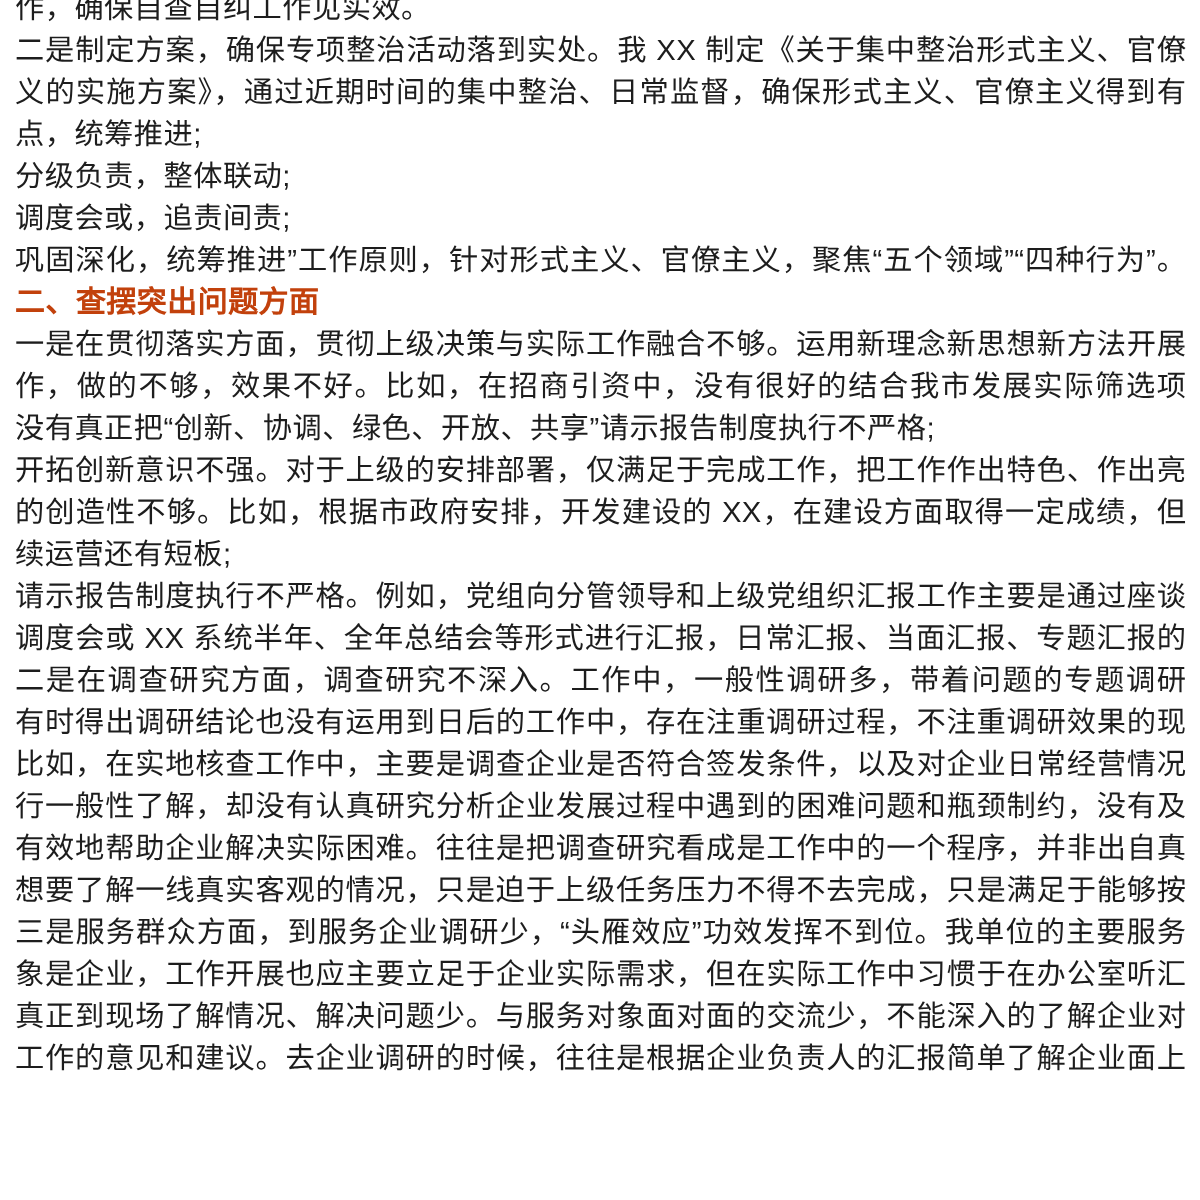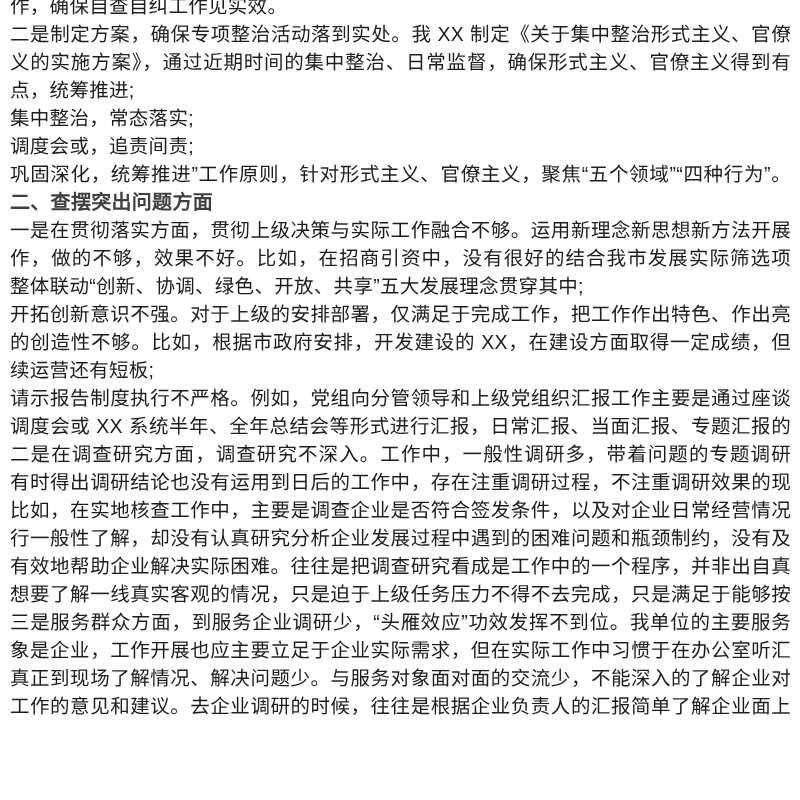--- a/index.html
+++ b/index.html
@@ -40,40 +40,40 @@
     letter-spacing: 0.3px;
     font-weight: 400;
   }
   .line.just {
     white-space: normal;
     text-align: justify;
     text-align-last: justify;
   }
   .line.bold {
     font-weight: 700;
-    color: #404040;
+    color: #c2410c;
     font-size: 20px;
   }
 </style>
 </head>
 <body>
 
 <div class="page">
   <div class="doc">
       <div class="line">作，确保自查自纠工作见实效。</div>
       <div class="line just">二是制定方案，确保专项整治活动落到实处。我 XX 制定《关于集中整治形式主义、官僚主</div>
       <div class="line just">义的实施方案》，通过近期时间的集中整治、日常监督，确保形式主义、官僚主义得到有效</div>
       <div class="line">点，统筹推进;</div>
-      <div class="line">集中整治，常态落实;</div>
+      <div class="line">分级负责，整体联动;</div>
       <div class="line">调度会或，追责间责;</div>
       <div class="line just">巩固深化，统筹推进”工作原则，针对形式主义、官僚主义，聚焦“五个领域”“四种行为”。</div>
       <div class="line bold">二、查摆突出问题方面</div>
       <div class="line just">一是在贯彻落实方面，贯彻上级决策与实际工作融合不够。运用新理念新思想新方法开展工</div>
       <div class="line just">作，做的不够，效果不好。比如，在招商引资中，没有很好的结合我市发展实际筛选项目，</div>
-      <div class="line">整体联动“创新、协调、绿色、开放、共享”五大发展理念贯穿其中;</div>
+      <div class="line">没有真正把“创新、协调、绿色、开放、共享”请示报告制度执行不严格;</div>
       <div class="line just">开拓创新意识不强。对于上级的安排部署，仅满足于完成工作，把工作作出特色、作出亮点</div>
       <div class="line just">的创造性不够。比如，根据市政府安排，开发建设的 XX，在建设方面取得一定成绩，但后</div>
       <div class="line">续运营还有短板;</div>
       <div class="line just">请示报告制度执行不严格。例如，党组向分管领导和上级党组织汇报工作主要是通过座谈会、</div>
       <div class="line just">调度会或 XX 系统半年、全年总结会等形式进行汇报，日常汇报、当面汇报、专题汇报的少。</div>
       <div class="line just">二是在调查研究方面，调查研究不深入。工作中，一般性调研多，带着问题的专题调研少，</div>
       <div class="line just">有时得出调研结论也没有运用到日后的工作中，存在注重调研过程，不注重调研效果的现象。</div>
       <div class="line just">比如，在实地核查工作中，主要是调查企业是否符合签发条件，以及对企业日常经营情况进</div>
       <div class="line just">行一般性了解，却没有认真研究分析企业发展过程中遇到的困难问题和瓶颈制约，没有及时</div>
       <div class="line just">有效地帮助企业解决实际困难。往往是把调查研究看成是工作中的一个程序，并非出自真心</div>

